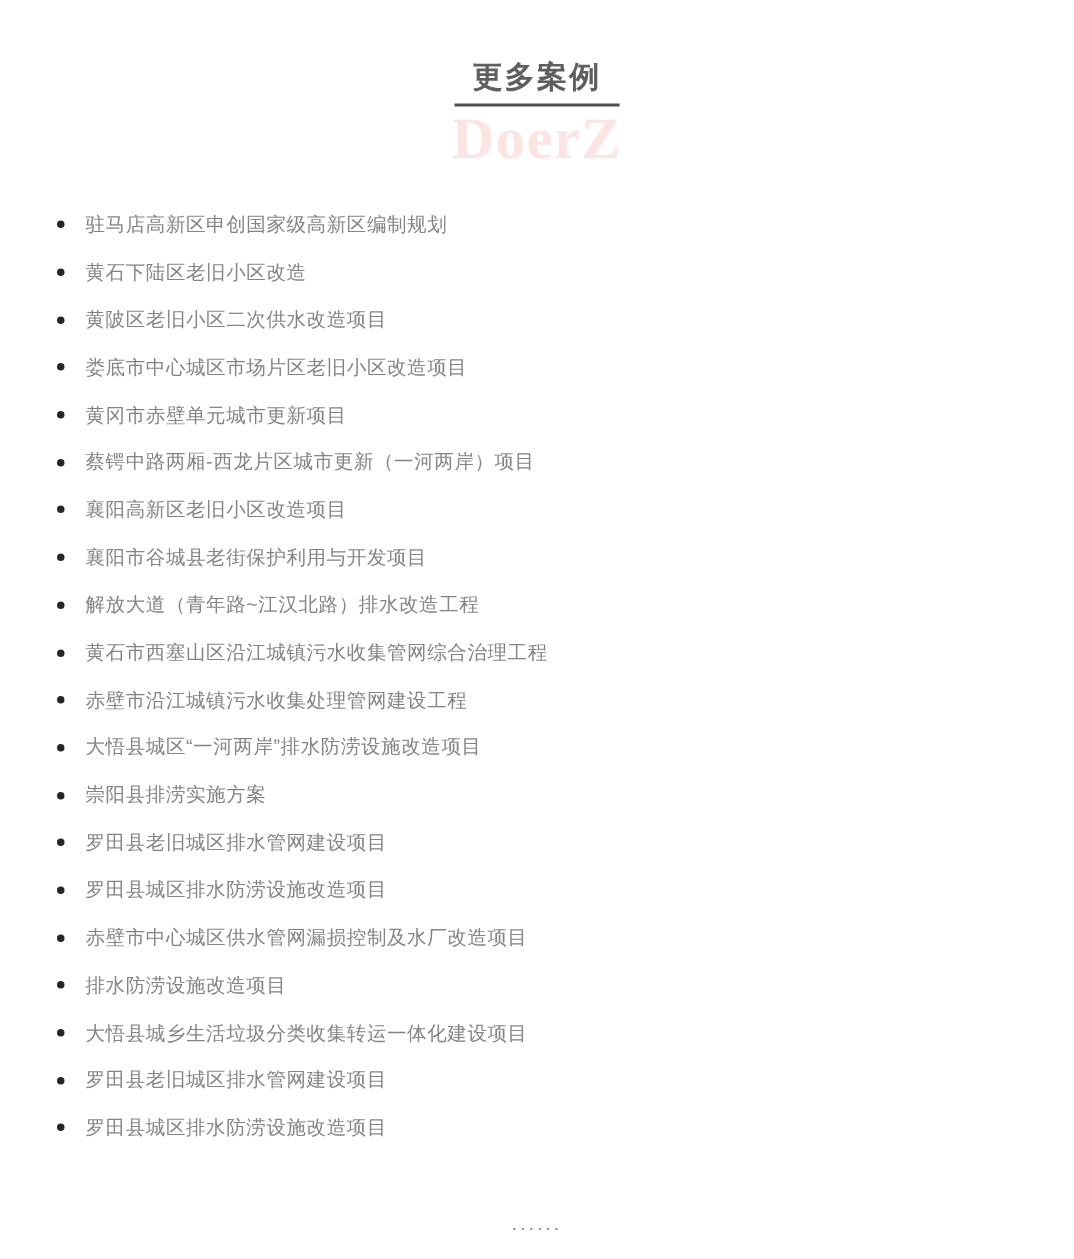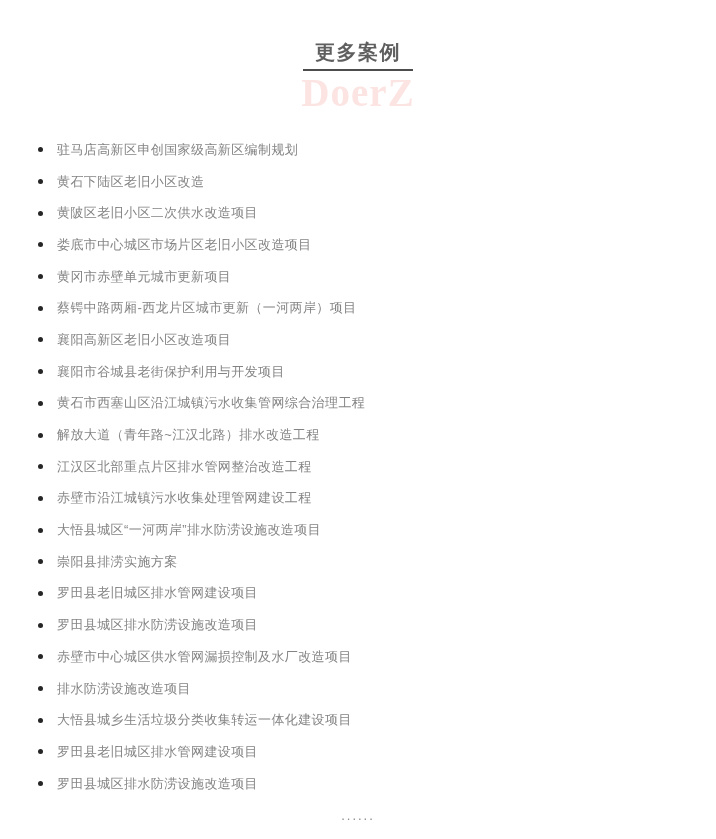--- a/index.html
+++ b/index.html
@@ -131,29 +131,25 @@
       <li class="case-item">
         <span class="bullet"></span>
         <span class="item-text">襄阳高新区老旧小区改造项目</span>
       </li>
       <li class="case-item">
         <span class="bullet"></span>
         <span class="item-text">襄阳市谷城县老街保护利用与开发项目</span>
       </li>
       <li class="case-item">
         <span class="bullet"></span>
-        <span class="item-text">黄石市西塞山区沿江城镇污水收集管网综合治理工程</span>
-      </li>
-      <li class="case-item">
-        <span class="bullet"></span>
         <span class="item-text">解放大道（青年路~江汉北路）排水改造工程</span>
       </li>
       <li class="case-item">
         <span class="bullet"></span>
-        <span class="item-text">江汉区北部重点片区排水管网整治改造工程</span>
+        <span class="item-text">黄石市西塞山区沿江城镇污水收集管网综合治理工程</span>
       </li>
       <li class="case-item">
         <span class="bullet"></span>
         <span class="item-text">赤壁市沿江城镇污水收集处理管网建设工程</span>
       </li>
       <li class="case-item">
         <span class="bullet"></span>
         <span class="item-text">大悟县城区“一河两岸”排水防涝设施改造项目</span>
       </li>
       <li class="case-item">

